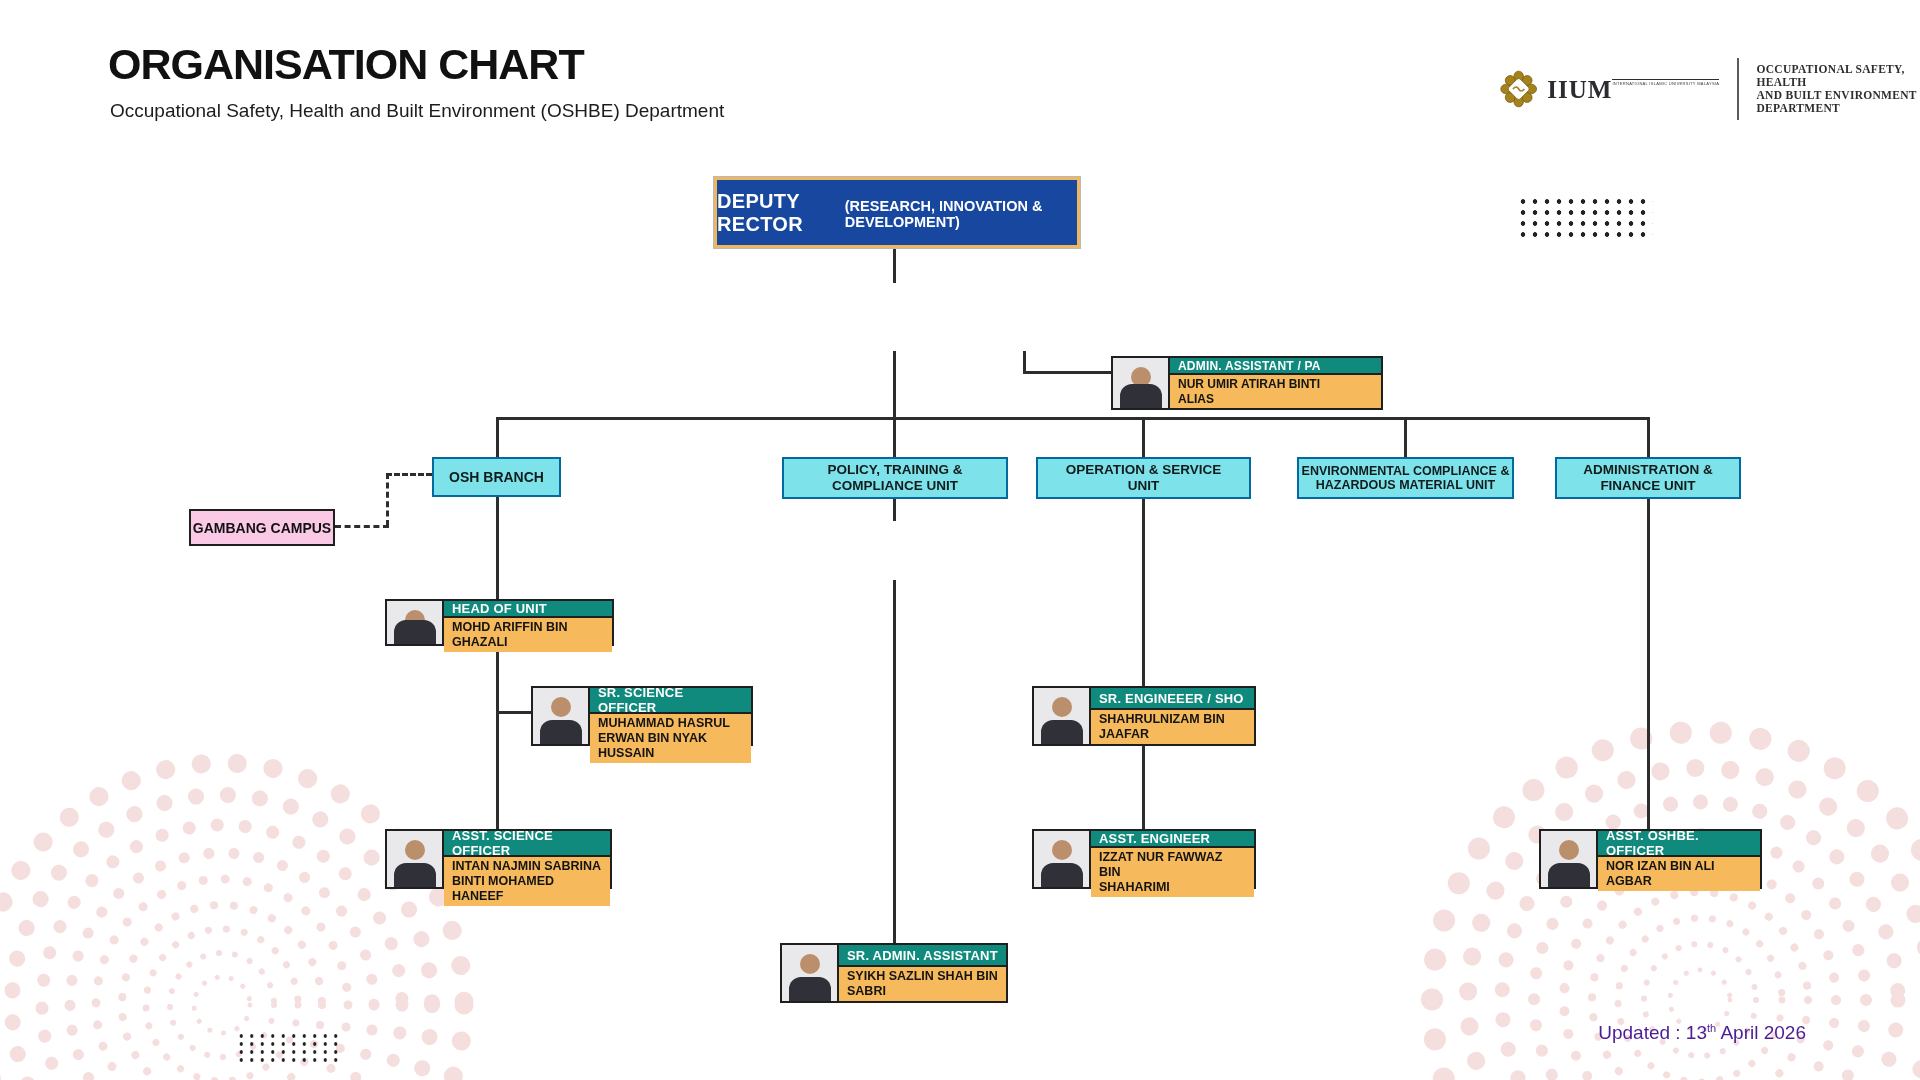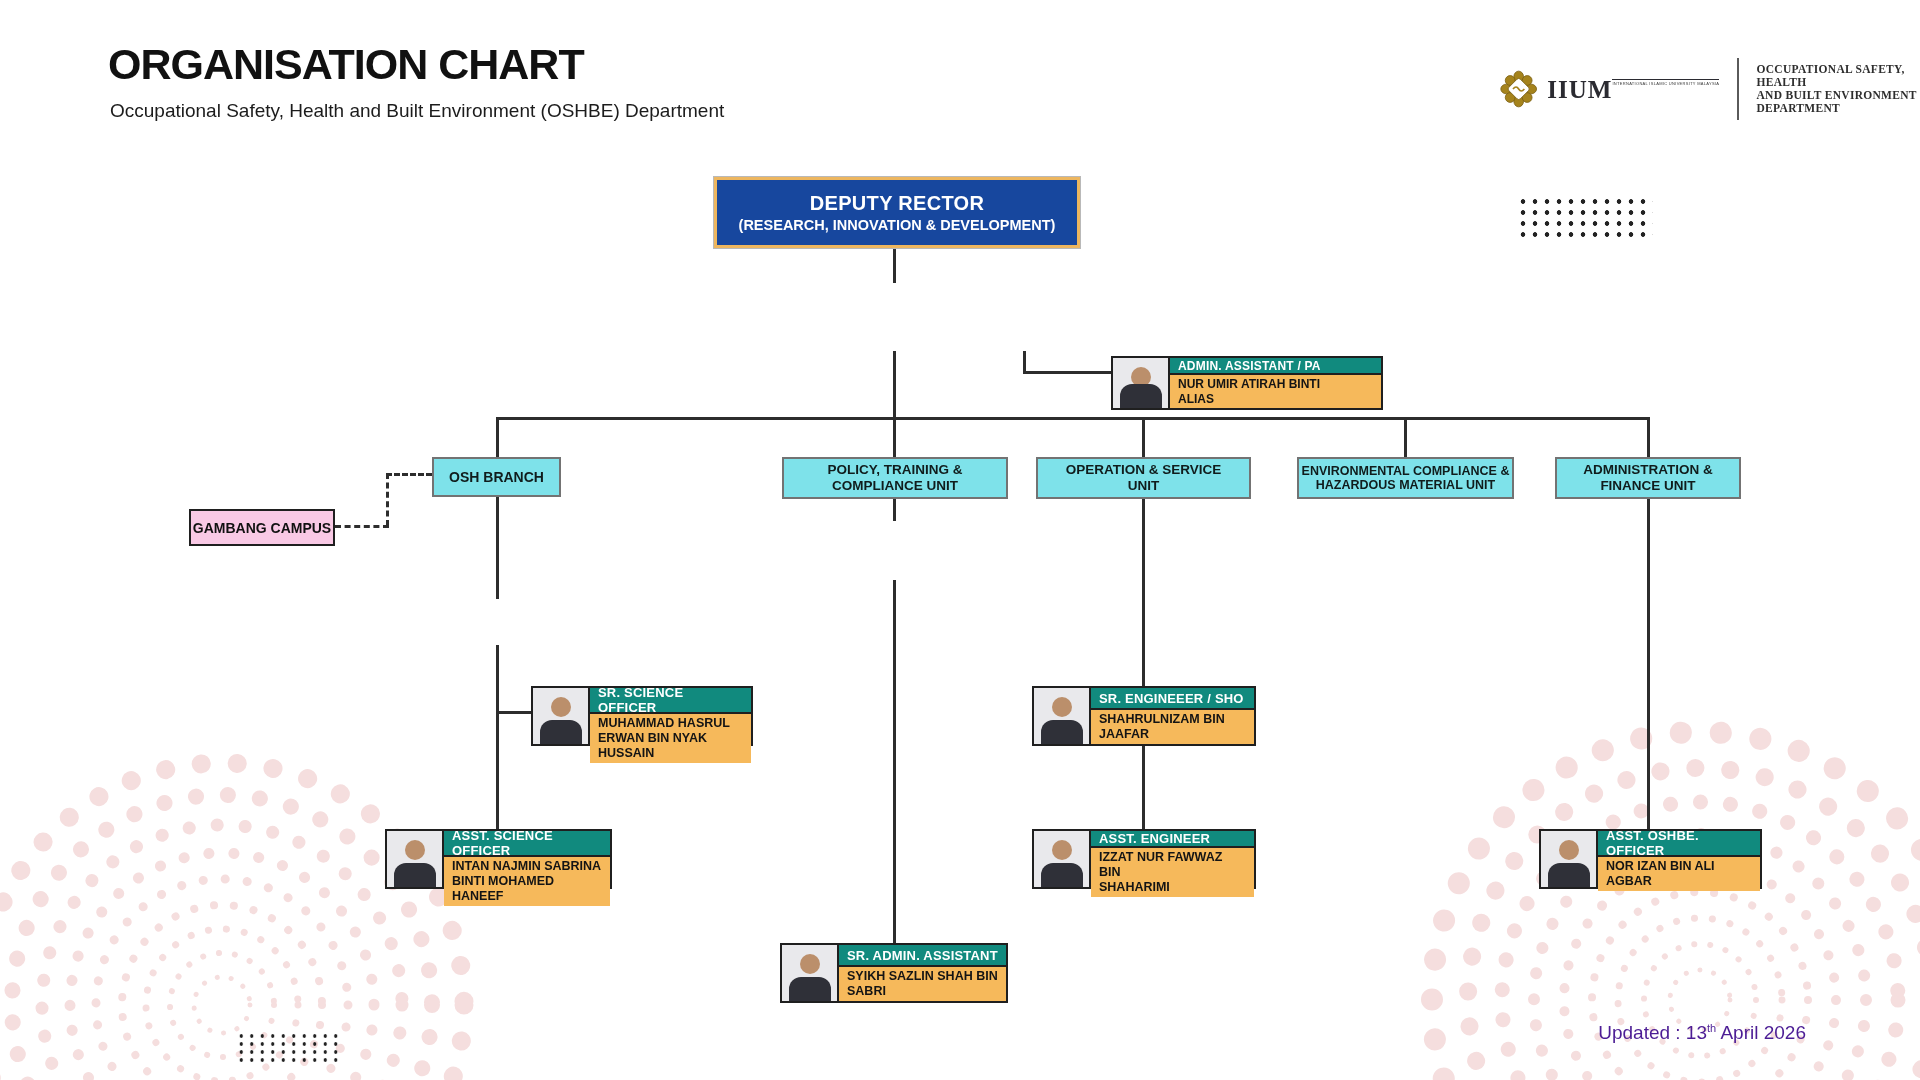--- a/index.html
+++ b/index.html
@@ -12,26 +12,26 @@
   
   .logo-wrap{left:1500px;top:58px;display:flex;align-items:center;gap:10px;}
   .iium-block{display:flex;flex-direction:row;align-items:flex-start;}
   .iium-word{font-family:"Liberation Serif", serif;font-weight:700;font-size:25px;color:#2b2b31;letter-spacing:1px;line-height:1;}
   .iium-sub{font-size:4px;color:#3a3a3a;border-top:1.5px solid #2b2b31;margin-top:2px;padding-top:1px;letter-spacing:.3px;white-space:nowrap;}
   .logo-divider{width:1.5px;height:62px;background:#5a5a5a;margin:0 8px;}
   .dept-text{font-family:"Liberation Serif", serif;font-weight:700;font-size:11.5px;line-height:13px;
              color:#2e2e2e;letter-spacing:.3px;white-space:pre-line;}
   
   .topbox{left:714px;top:177px;width:366px;height:71px;background:#17479e;border:3px solid #edb65f;
-          box-shadow:0 0 0 1px #b9b9b9;color:#fff;display:flex;flex-direction:column;align-items:center;
+          box-shadow:0 0 0 1px #b9b9b9;color:#fff;display:flex;flex-direction:row;align-items:center;
           justify-content:center;text-align:left;z-index:3;box-sizing:border-box;}
   .topbox .l1{font-size:20px;font-weight:800;letter-spacing:.3px;}
   .topbox .l2{font-size:14.5px;font-weight:800;margin-top:2px;}
   
-  .unit{background:#7ee2ea;border:2px solid #737373;display:flex;align-items:center;justify-content:center;
+  .unit{background:#7ee2ea;border:2px solid #0369a1;display:flex;align-items:center;justify-content:center;
         text-align:center;font-weight:600;font-size:13.5px;line-height:1.15;color:#101c1c;
         white-space:pre-line;z-index:3;box-sizing:border-box;}
   .campus{background:#f9c9e5;border:2px solid #1f1f1f;display:flex;align-items:center;justify-content:center;
         font-weight:600;font-size:14px;color:#111;z-index:3;box-sizing:border-box;}
   
   .card{display:flex;border:2px solid #1f1f1f;background:#fff;z-index:3;box-sizing:border-box;}
   .card .photo{flex:0 0 55px;border-right:2px solid #1f1f1f;background:#e9e9ec;position:relative;overflow:hidden;}
   .card.lg .photo{flex:0 0 69px;}
   .photo::before{content:"";position:absolute;width:20px;height:20px;border-radius:50%;background:#bb8f6b;
                  left:50%;top:9px;transform:translateX(-50%);}
@@ -164,20 +164,27 @@
   <div class="abs card sm" style="left:1111px;top:356px;width:272px;height:54px;">
     <div class="photo"></div>
     <div class="txt">
       <div class="role">ADMIN. ASSISTANT / PA</div>
       <div class="name">NUR UMIR ATIRAH BINTI
 ALIAS</div>
     </div>
   </div>
 
 
+  <div class="abs card" style="left:385px;top:599px;width:229px;height:47px;">
+    <div class="photo"></div>
+    <div class="txt">
+      <div class="role">HEAD OF UNIT</div>
+      <div class="name">MOHD ARIFFIN BIN GHAZALI</div>
+    </div>
+  </div>
 
   <div class="abs card" style="left:531px;top:686px;width:222px;height:60px;">
     <div class="photo"></div>
     <div class="txt">
       <div class="role">SR. SCIENCE OFFICER</div>
       <div class="name">MUHAMMAD HASRUL
 ERWAN BIN NYAK HUSSAIN</div>
     </div>
   </div>
 

